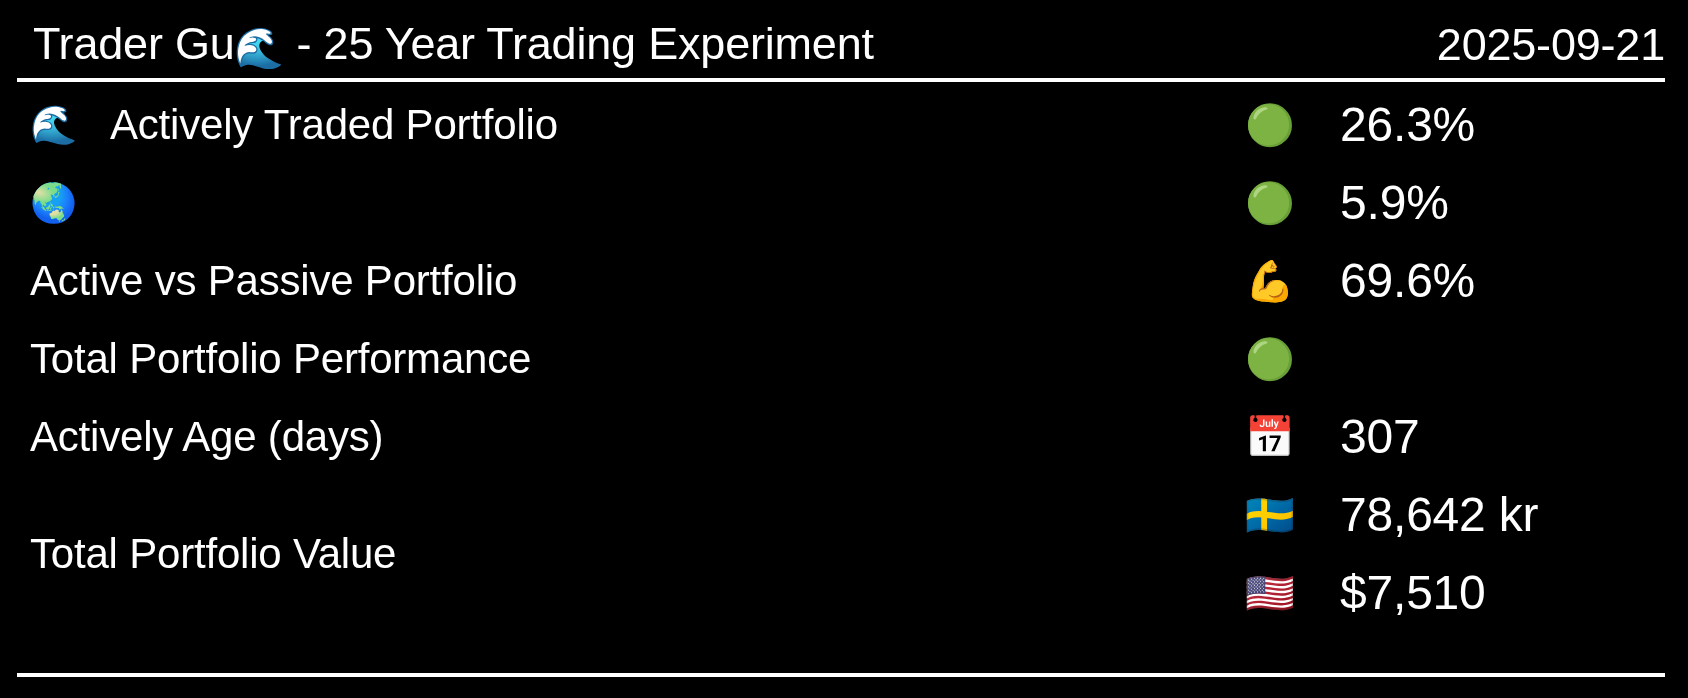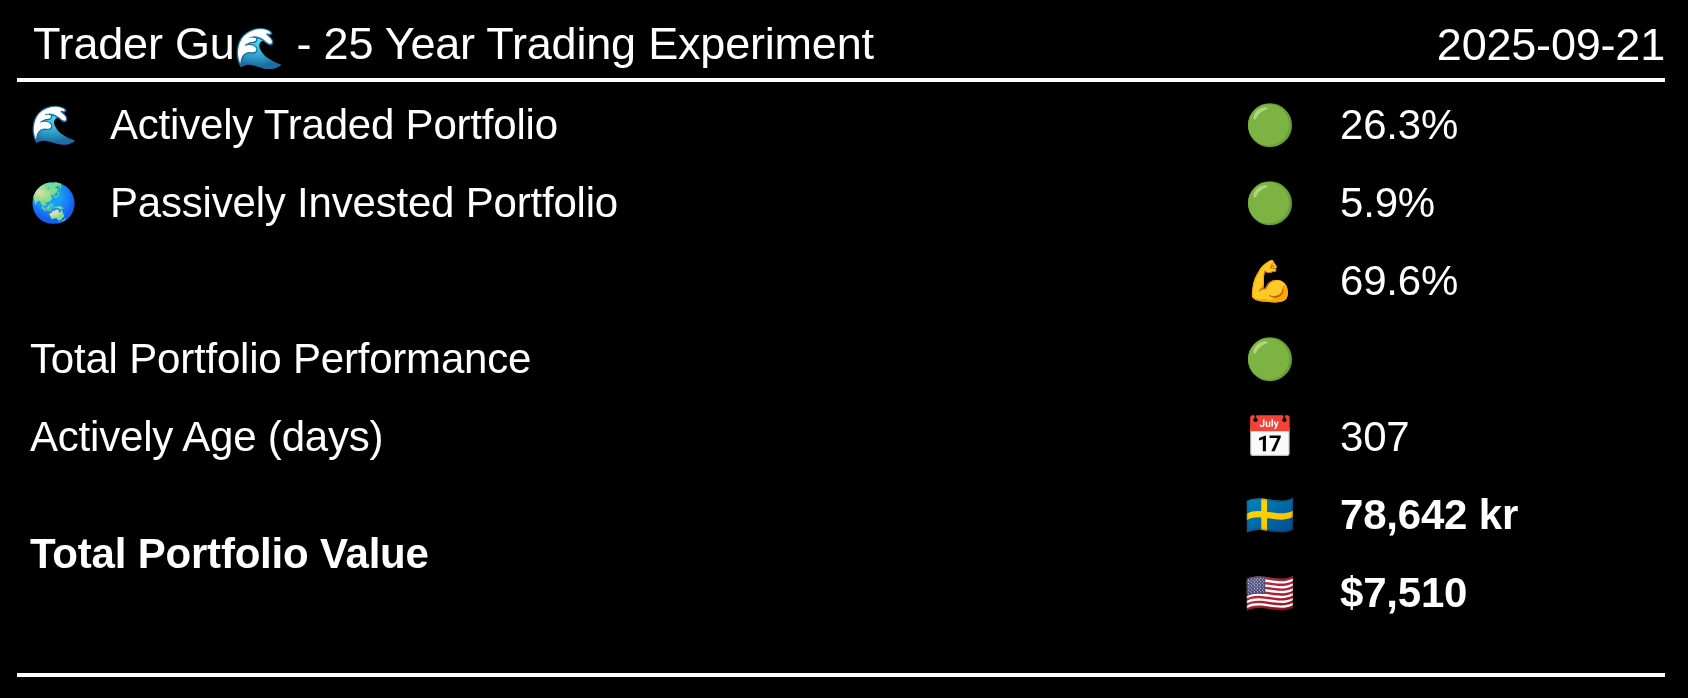--- a/index.html
+++ b/index.html
@@ -73,21 +73,21 @@
     left: 0;
     right: 0;
     top: 86px;
   }
   .row {
     position: relative;
     height: 78px;
     display: flex;
     align-items: center;
   }
-  .row-tall { height: 156px; font-weight: bold; }
+  .row-tall { height: 156px; }
 
   .row-label {
     position: absolute;
     left: 30px;
     display: flex;
     align-items: center;
     font-size: 42px;
     line-height: 1;
     white-space: nowrap;
     letter-spacing: -0.2px;
@@ -114,21 +114,21 @@
     align-items: center;
     height: 78px;
   }
   .value-emoji {
     width: 95px;
     font-size: 40px;
     line-height: 1;
     flex: none;
   }
   .value-text {
-    font-size: 42px;
+    font-size: 48px;
     line-height: 1;
     white-space: nowrap;
     letter-spacing: -0.2px;
   }
 </style>
 </head>
 <body>
 
 <div id="board">
 
@@ -148,30 +148,32 @@
         <div class="row-values">
           <div class="value-line">
             <span class="value-emoji">🟢</span>
             <span class="value-text">26.3%</span>
           </div>
         </div>
       </div>
       <div class="row">
         <div class="row-label">
           <span class="lead-emoji">🌏</span>
-          <span>Passively Invested Portfolio</span>
         </div>
         <div class="row-values">
           <div class="value-line">
             <span class="value-emoji">🟢</span>
             <span class="value-text">5.9%</span>
           </div>
         </div>
       </div>
       <div class="row">
+        <div class="row-label">
+          <span>Active vs Passive Portfolio</span>
+        </div>
         <div class="row-values">
           <div class="value-line">
             <span class="value-emoji">💪</span>
             <span class="value-text">69.6%</span>
           </div>
         </div>
       </div>
       <div class="row">
         <div class="row-label">
           <span>Total Portfolio Performance</span>

